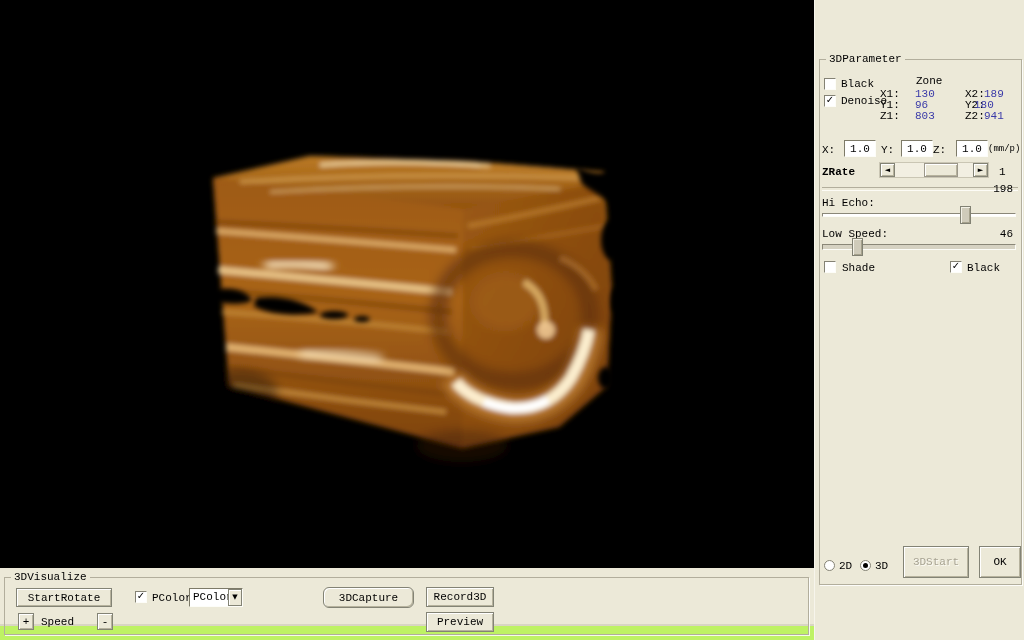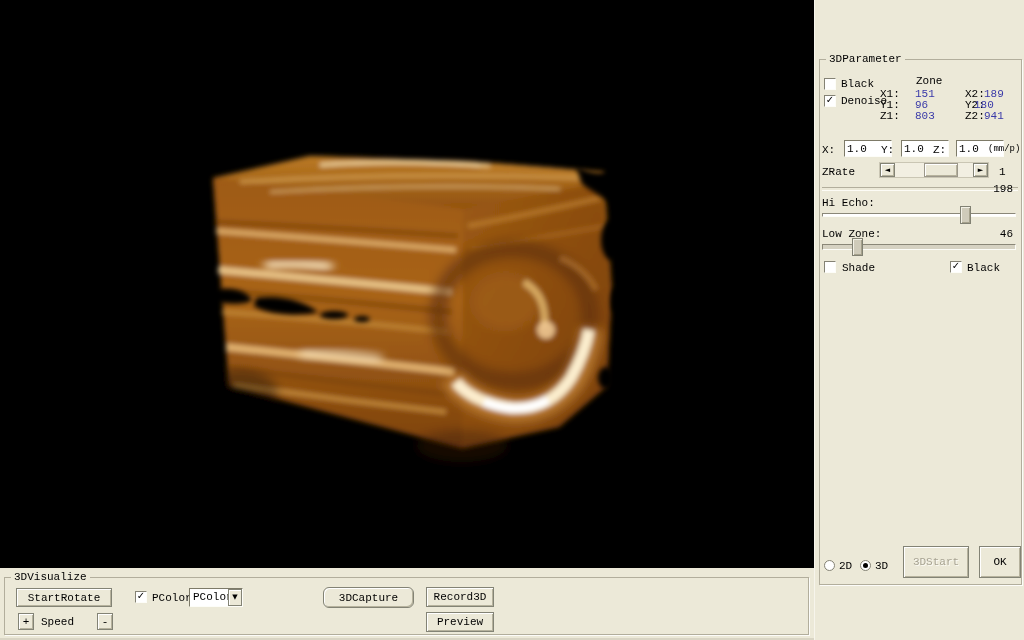--- a/index.html
+++ b/index.html
@@ -1,37 +1,37 @@
 <!DOCTYPE html>
 <html><head>
 <meta charset="utf-8">
 <style>
   html,body{margin:0;padding:0;background:#000;}
   #app{position:relative;width:1024px;height:640px;overflow:hidden;
        font-family:"Liberation Mono","DejaVu Sans Mono",monospace;font-size:11px;color:#000;
        background:#bef264;}
   #viewport{position:absolute;left:0;top:0;width:814px;height:568px;background:#000;}
   #right-panel{position:absolute;left:814px;top:0;width:210px;height:640px;background:#ECE9D8;border-left:1px solid #f7f5ec;box-sizing:border-box;}
-  #bottom-panel{position:absolute;left:0;top:568px;width:814px;height:72px;background:#ECE9D8;border-bottom:2px solid #d9d5c4;box-sizing:border-box;}
+  #bottom-panel{position:absolute;left:0;top:568px;width:814px;height:58px;background:#ECE9D8;border-bottom:2px solid #d9d5c4;box-sizing:border-box;}
   .groupbox{position:absolute;border:1px solid #b2ae9c;box-shadow:1px 1px 0 rgba(255,255,255,.85);}
   .group-label{position:absolute;top:-7px;left:6px;background:#ECE9D8;padding:0 3px;line-height:12px;white-space:nowrap;}
   .lbl{position:absolute;line-height:12px;white-space:nowrap;}
   .val{color:#3939A8;}
   .btn{position:absolute;background:#ECE9D8;border:1px solid #838375;
        box-shadow:inset 1px 1px 0 #ffffff, inset -1px -1px 0 #b6b29d;
        display:flex;align-items:center;justify-content:center;font:inherit;color:#000;box-sizing:border-box;cursor:default;}
   .btn.disabled{color:#a7a392;text-shadow:1px 1px 0 #fbfaf4;}
   .chk{position:absolute;width:12px;height:12px;background:#fff;border:1px solid;
        border-color:#848274 #fdfdf8 #fdfdf8 #848274;box-sizing:border-box;
        display:flex;align-items:center;justify-content:center;}
   .chk .mark{font-family:"DejaVu Sans",sans-serif;font-size:10px;line-height:10px;margin-top:-2px;}
   .radio{position:absolute;width:11px;height:11px;border-radius:50%;background:#fff;border:1px solid #848274;box-sizing:border-box;}
   .radio .dot{position:absolute;left:2px;top:2px;width:5px;height:5px;border-radius:50%;background:#000;}
-  .tf{position:absolute;height:17px;width:48px;background:#fff;border:1px solid;
-      border-color:#7d7a68 #fdfdf8 #fdfdf8 #7d7a68;font:inherit;padding:0 2px;box-sizing:border-box;}
+  .tf{position:absolute;height:17px;width:32px;background:#fff;border:1px solid;
+      border-color:#7d7a68 #fdfdf8 #fdfdf8 #7d7a68;font:inherit;padding:0 2px;box-sizing:border-box;text-align:center;}
   .sep{position:absolute;height:2px;border-top:1px solid #b2ae9c;border-bottom:1px solid #fdfcf6;}
   .track{position:absolute;height:4px;background:#fff;border:1px solid;
          border-color:#8a8778 #fdfdf8 #fdfdf8 #8a8778;box-sizing:border-box;}
   .track.thick{height:6px;background:#d6d2c2;}
   .sthumb{position:absolute;width:11px;height:18px;background:#cfcbba;border:1px solid #818173;
           box-shadow:inset 1px 1px 0 #f3f1e6, inset -1px -1px 0 #a5a18c;box-sizing:border-box;}
   .sb{position:absolute;height:16px;background:#f2efe2;border:1px solid #cac6b4;box-sizing:border-box;}
   .sb-arrow{position:absolute;top:0;width:15px;height:14px;background:#ECE9D8;border:1px solid #838375;
             box-shadow:inset 1px 1px 0 #fff, inset -1px -1px 0 #b6b29d;
             display:flex;align-items:center;justify-content:center;box-sizing:border-box;}
@@ -132,60 +132,60 @@
 
       <span class="chk" style="left:4px;top:18px;"></span>
       <span class="lbl" style="left:21px;top:18px;">Black</span>
       <span class="chk" style="left:4px;top:35px;">
         <span class="mark">✓</span>
       </span>
       <span class="lbl" style="left:21px;top:35px;">Denoise</span>
 
       <span class="lbl" style="left:64px;top:15px;margin-left:32px;">Zone</span>
       <span class="lbl" style="left:60px;top:28px;">X1:</span>
-      <span class="lbl val" style="left:95px;top:28px;">151</span>
+      <span class="lbl val" style="left:95px;top:28px;">130</span>
       <span class="lbl" style="left:145px;top:28px;">X2:</span>
       <span class="lbl val" style="left:164px;top:28px;">189</span>
       <span class="lbl" style="left:60px;top:39px;">Y1:</span>
       <span class="lbl val" style="left:95px;top:39px;">96</span>
       <span class="lbl" style="left:145px;top:39px;">Y2:</span>
       <span class="lbl val" style="left:154px;top:39px;">180</span>
       <span class="lbl" style="left:60px;top:50px;">Z1:</span>
       <span class="lbl val" style="left:95px;top:50px;">803</span>
       <span class="lbl" style="left:145px;top:50px;">Z2:</span>
       <span class="lbl val" style="left:164px;top:50px;">941</span>
 
       <span class="lbl" style="left:2px;top:84px;">X:</span>
       <input class="tf" style="left: 24px; top: 80px;" value="1.0">
       <span class="lbl" style="left:61px;top:84px;">Y:</span>
       <input class="tf" style="left: 81px; top: 80px;" value="1.0">
       <span class="lbl" style="left:113px;top:84px;">Z:</span>
       <input class="tf" style="left: 136px; top: 80px;" value="1.0">
       <span class="lbl" style="left:168px;top:83px;font-size:9px;">(mm/p)</span>
 
-      <span class="lbl" style="left:2px;top:106px;">ZRate</span>
+      <span class="lbl" style="left:2px;top:106px;font-weight:bold;">ZRate</span>
       <div class="sb" style="left:59px;top:102px;width:110px;">
         <div class="sb-arrow" style="left:0;">
           <span class="gl">◄</span>
         </div>
         <div class="sb-thumb" style="left:44px;"></div>
         <div class="sb-arrow" style="right:0;">
           <span class="gl">►</span>
         </div>
       </div>
       <span class="lbl" style="left:179px;top:106px;">1</span>
 
       <div class="sep" style="left:2px;top:127px;width:196px;"></div>
 
       <span class="lbl" style="left:2px;top:137px;">Hi Echo:</span>
       <span class="lbl right-num" style="top:123px;">198</span>
       <div class="track" style="left:2px;top:153px;width:194px;"></div>
       <div class="sthumb" style="left:140px;top:146px;"></div>
 
-      <span class="lbl" style="left:2px;top:168px;">Low Zone:</span>
+      <span class="lbl" style="left:2px;top:168px;">Low Speed:</span>
       <span class="lbl right-num" style="top:168px;">46</span>
       <div class="track thick" style="left:2px;top:184px;width:194px;"></div>
       <div class="sthumb" style="left:32px;top:178px;"></div>
 
       <span class="chk" style="left:4px;top:201px;"></span>
       <span class="lbl" style="left:22px;top:202px;">Shade</span>
       <span class="chk" style="left:130px;top:201px;">
         <span class="mark">✓</span>
       </span>
       <span class="lbl" style="left:147px;top:202px;">Black</span>

